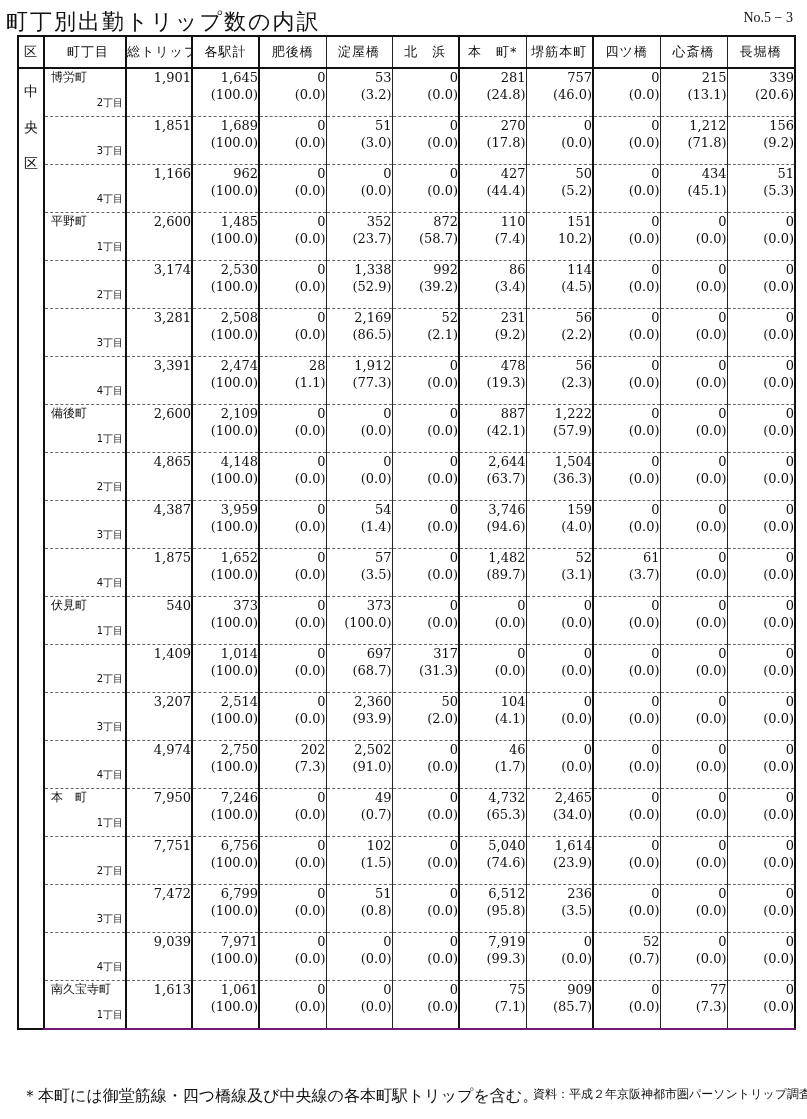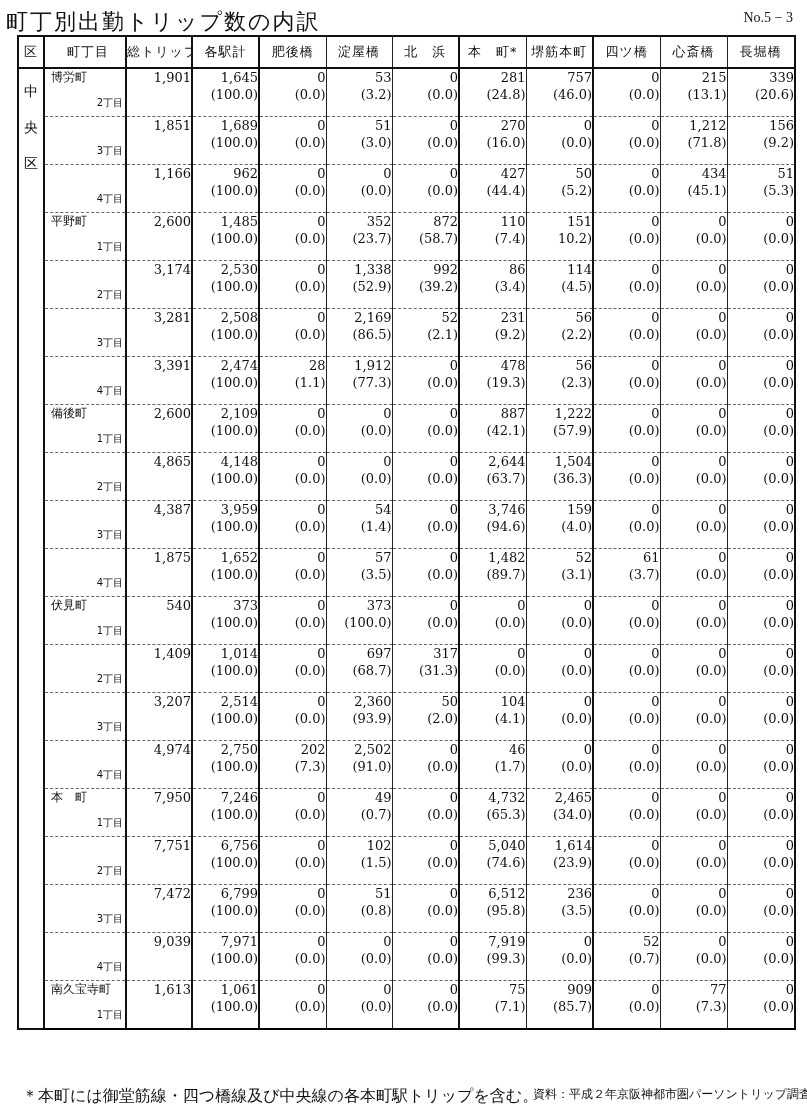--- a/index.html
+++ b/index.html
@@ -24,21 +24,21 @@
     border-left: 1px solid #222; border-right: 1px solid #222;
     padding: 0; vertical-align: top; overflow: hidden;
   }
   table.grid thead th {
     height: 30px; font-weight: normal; font-size: 13px; text-align: center;
     vertical-align: middle; border-bottom: 2px solid #111;
     font-family: "DejaVu Sans", sans-serif; white-space: nowrap; letter-spacing: 1px;
   }
   table.grid thead th.left { text-align: left; padding-left: 22px; }
   table.grid tbody td { border-bottom: 1px dashed #666; height: 47px; }
-  table.grid tbody tr:last-child td { border-bottom: 2px solid #000000; }
+  table.grid tbody tr:last-child td { border-bottom: 2px solid #701a75; }
   td.ward {
     border-bottom: none !important; text-align: center; font-size: 14px;
     font-family: "DejaVu Sans", sans-serif; line-height: 36px; padding-top: 4px !important;
   }
   .ward-char { display: block; }
   td.name { position: relative; font-size: 12px; font-family: "DejaVu Sans", sans-serif; }
   td.name .town { position: absolute; left: 6px; top: 0; white-space: nowrap; text-align: right; }
   td.name .chome { position: absolute; right: 2px; bottom: 6px; font-size: 10px; white-space: nowrap; }
   td.num { text-align: right; font-size: 13px; line-height: 17px; padding: 6px 5px 0 0; }
   td.num .v { display: block; }
@@ -160,21 +160,21 @@
         <td class="num">
           <span class="v">51</span>
           <span class="p">(3.0)</span>
         </td>
         <td class="num">
           <span class="v">0</span>
           <span class="p">(0.0)</span>
         </td>
         <td class="num thick-l">
           <span class="v">270</span>
-          <span class="p">(16.0)</span>
+          <span class="p">(17.8)</span>
         </td>
         <td class="num">
           <span class="v">0</span>
           <span class="p">(0.0)</span>
         </td>
         <td class="num thick-l">
           <span class="v">0</span>
           <span class="p">(0.0)</span>
         </td>
         <td class="num">

